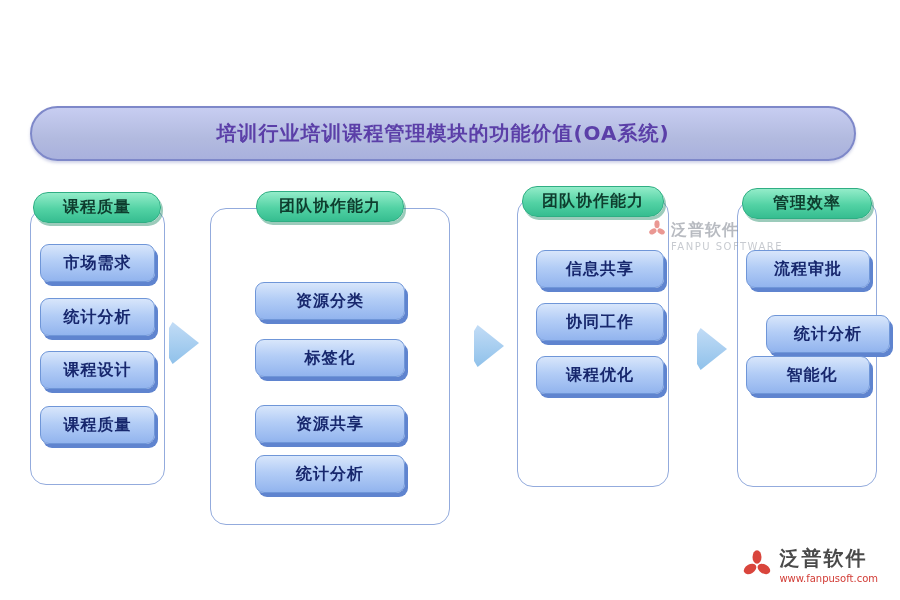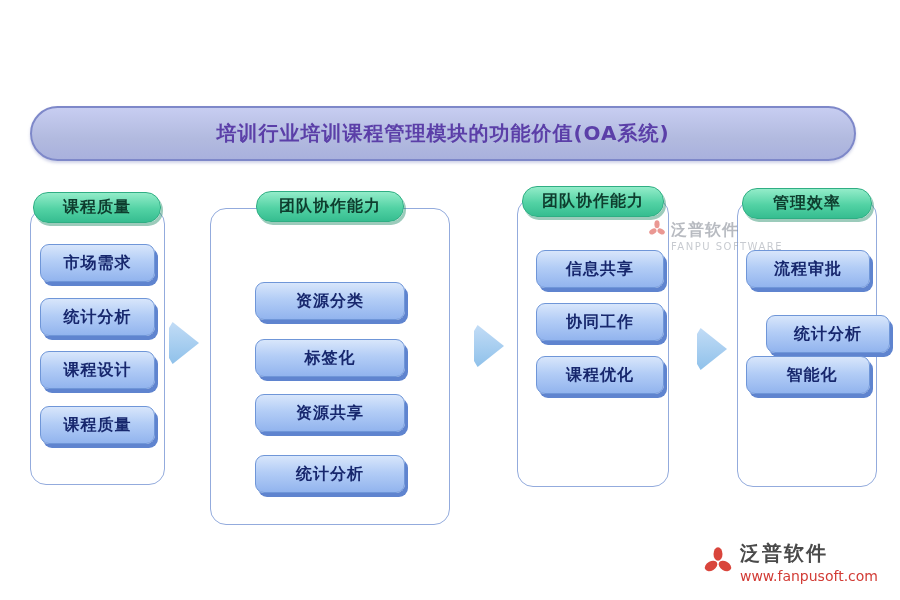--- a/index.html
+++ b/index.html
@@ -59,21 +59,21 @@
     box-shadow:3px 4px 0 #5f84cf;
     display:flex; align-items:center; justify-content:center;
     color:#17276d; font-size:16px; font-weight:bold; letter-spacing:1px;
     z-index:2;
   }
   
   .c0 { left:40px;  width:115px; }
   #i-0-0 { top:244px;font-family:Liberation Serif, serif; } #i-0-1 { top:298px; } #i-0-2 { top:351px; } #i-0-3 { top:406px; }
   
   .c1 { left:255px; width:150px;margin-top:37px; }
-  #i-1-0 { top:245px; } #i-1-1 { top:302px; } #i-1-2 { top:357px; } #i-1-3 { top:418px; }
+  #i-1-0 { top:245px; } #i-1-1 { top:302px; } #i-1-2 { top:368px; } #i-1-3 { top:418px; }
   
   .c2 { left:536px; width:128px; }
   #i-2-0 { top:250px; } #i-2-1 { top:303px; } #i-2-2 { top:356px; }
   
   .c3 { left:746px; width:124px; }
   #i-3-0 { top:250px; } #i-3-1 { top:315px;margin-left:20px; } #i-3-2 { top:356px;padding-left:8px; }
 
   
   .flow-arrow {
     position:absolute; width:30px; height:42px;
@@ -93,21 +93,21 @@
   .wm-top .wm-texts { display:flex; flex-direction:column; }
   .wm-top .wm-cn { color:#7d838e; font-size:16px; font-weight:bold; letter-spacing:1px; }
   .wm-top .wm-en { color:#9aa0aa; font-size:10px; letter-spacing:1.5px; }
 
   .wm-bottom {
     position:absolute; right:22px; bottom:16px;
     display:flex; align-items:center; gap:7px; z-index:5;
   }
   .wm-bottom .wm-texts { display:flex; flex-direction:column; align-items:flex-start; }
   .wm-bottom .wm-cn { color:#4a4a4a; font-size:20px; font-weight:bold; letter-spacing:2px; }
-  .wm-bottom .wm-url { color:#d23b35; font-size:14px; margin-top:1px; }
+  .wm-bottom .wm-url { color:#d23b35; font-size:10px; margin-top:1px; }
 
   .logo-svg { display:block; }
 </style>
 </head>
 <body>
 
 <div class="title-banner">培训行业培训课程管理模块的功能价值(OA系统)</div>
 
 <div class="col-box" id="col-box-0"></div>
 <div class="col-box" id="col-box-1"></div>

